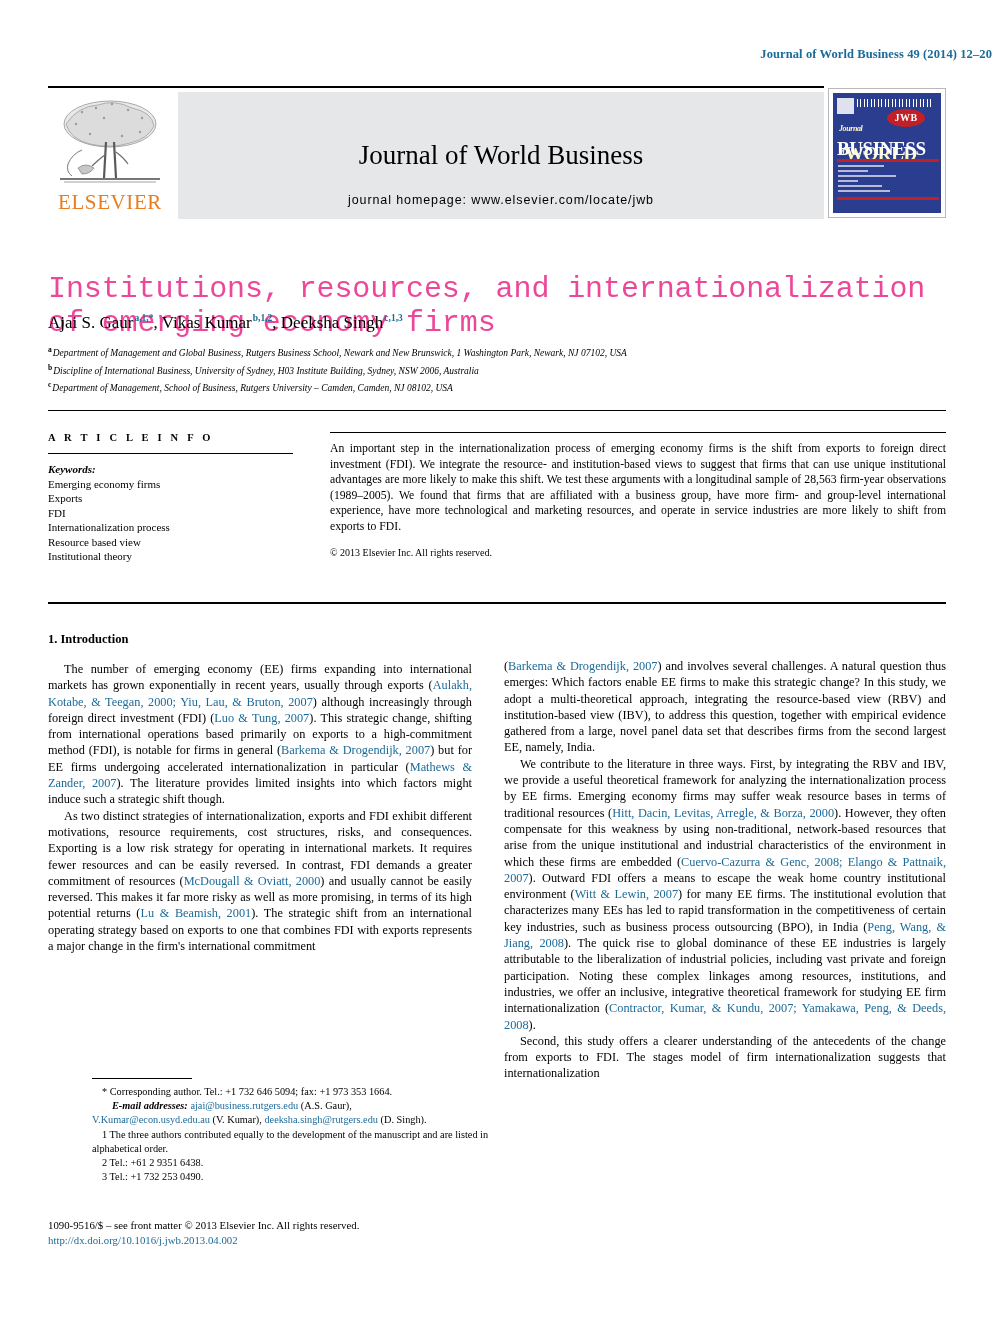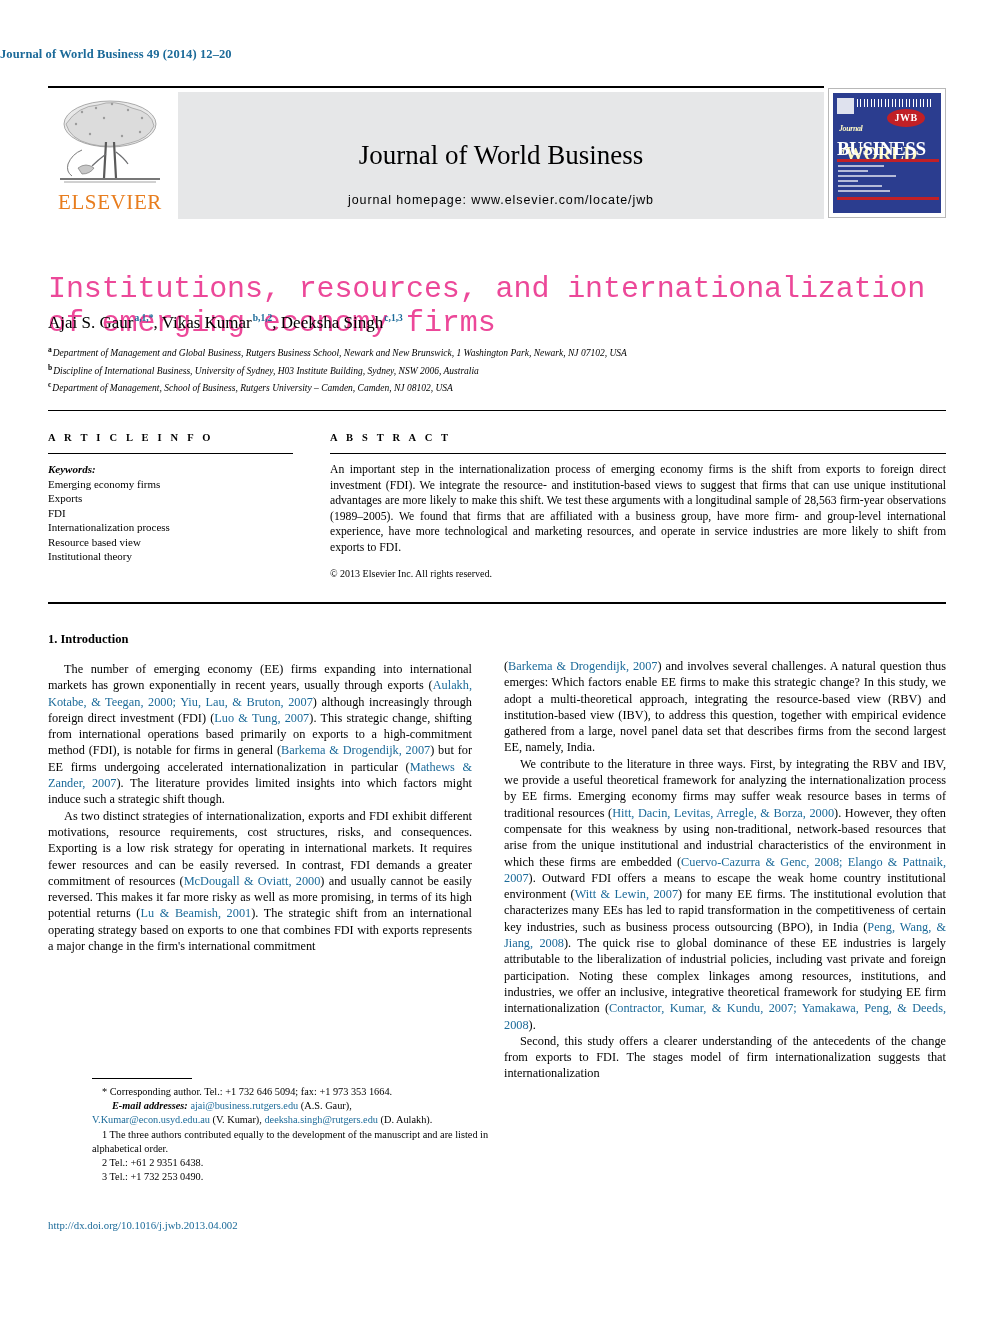--- a/index.html
+++ b/index.html
@@ -19,21 +19,21 @@
     overflow: hidden;
     box-sizing: border-box;
   }
 
   
   .running-head {
     position: absolute;
     top: 47px;
     left: 0;
     width: 992px;
-    text-align: left;
+    text-align: right;
     font-family: "Liberation Serif", serif;
     font-weight: bold;
     font-size: 12.5px;
     color: #1b6a99;
     letter-spacing: 0.1px;
   }
 
   
   .masthead {
     position: absolute;
@@ -490,21 +490,20 @@
     <div class="kw-label">Keywords:</div>
     <div class="kw-item">Emerging economy firms</div>
     <div class="kw-item">Exports</div>
     <div class="kw-item">FDI</div>
     <div class="kw-item">Internationalization process</div>
     <div class="kw-item">Resource based view</div>
     <div class="kw-item">Institutional theory</div>
   </div>
 
   <div class="abs-col">
-    <div class="sec-head">A B S T R A C T</div>
     <div class="thin-rule"></div>
     <div class="abstract-text">An important step in the internationalization process of emerging economy firms is the shift from exports to foreign direct investment (FDI). We integrate the resource- and institution-based views to suggest that firms that can use unique institutional advantages are more likely to make this shift. We test these arguments with a longitudinal sample of 28,563 firm-year observations (1989–2005). We found that firms that are affiliated with a business group, have more firm- and group-level international experience, have more technological and marketing resources, and operate in service industries are more likely to shift from exports to FDI.</div>
     <div class="copyright">© 2013 Elsevier Inc. All rights reserved.</div>
   </div>
 
   <div class="info-rule-bottom"></div>
 
   <div class="col-left">
     <div class="body-head">1. Introduction</div>
     <p class="para">The number of emerging economy (EE) firms expanding into international markets has grown exponentially in recent years, usually through exports (<span class="ref">Aulakh, Kotabe, &amp; Teegan, 2000; Yiu, Lau, &amp; Bruton, 2007</span>) although increasingly through foreign direct investment (FDI) (<span class="ref">Luo &amp; Tung, 2007</span>). This strategic change, shifting from international operations based primarily on exports to a high-commitment method (FDI), is notable for firms in general (<span class="ref">Barkema &amp; Drogendijk, 2007</span>) but for EE firms undergoing accelerated internationalization in particular (<span class="ref">Mathews &amp; Zander, 2007</span>). The literature provides limited insights into which factors might induce such a strategic shift though.</p>
@@ -522,24 +521,25 @@
     <div class="fn">* Corresponding author. Tel.: +1 732 646 5094; fax: +1 973 353 1664.</div>
     <div class="fn fn-indent">
       <span class="em">E-mail addresses:</span>
       <span class="ref">ajai@business.rutgers.edu</span>
       <span>(A.S. Gaur),</span>
     </div>
     <div class="fn fn-noindent">
       <span class="ref">V.Kumar@econ.usyd.edu.au</span>
       <span>(V. Kumar),</span>
       <span class="ref">deeksha.singh@rutgers.edu</span>
-      <span>(D. Aulakh).</span>
+      <span>(D. Singh).</span>
     </div>
     <div class="fn">1 The three authors contributed equally to the development of the manuscript and are listed in alphabetical order.</div>
     <div class="fn">2 Tel.: +61 2 9351 6438.</div>
     <div class="fn">3 Tel.: +1 732 253 0490.</div>
   </div>
 
   <div class="imprint">
+    <div class="imprint-line">1090-9516/$ – see front matter © 2013 Elsevier Inc. All rights reserved.</div>
     <div class="imprint-line imprint-doi">http://dx.doi.org/10.1016/j.jwb.2013.04.002</div>
   </div>
 
 </div>
 
 </body></html>

